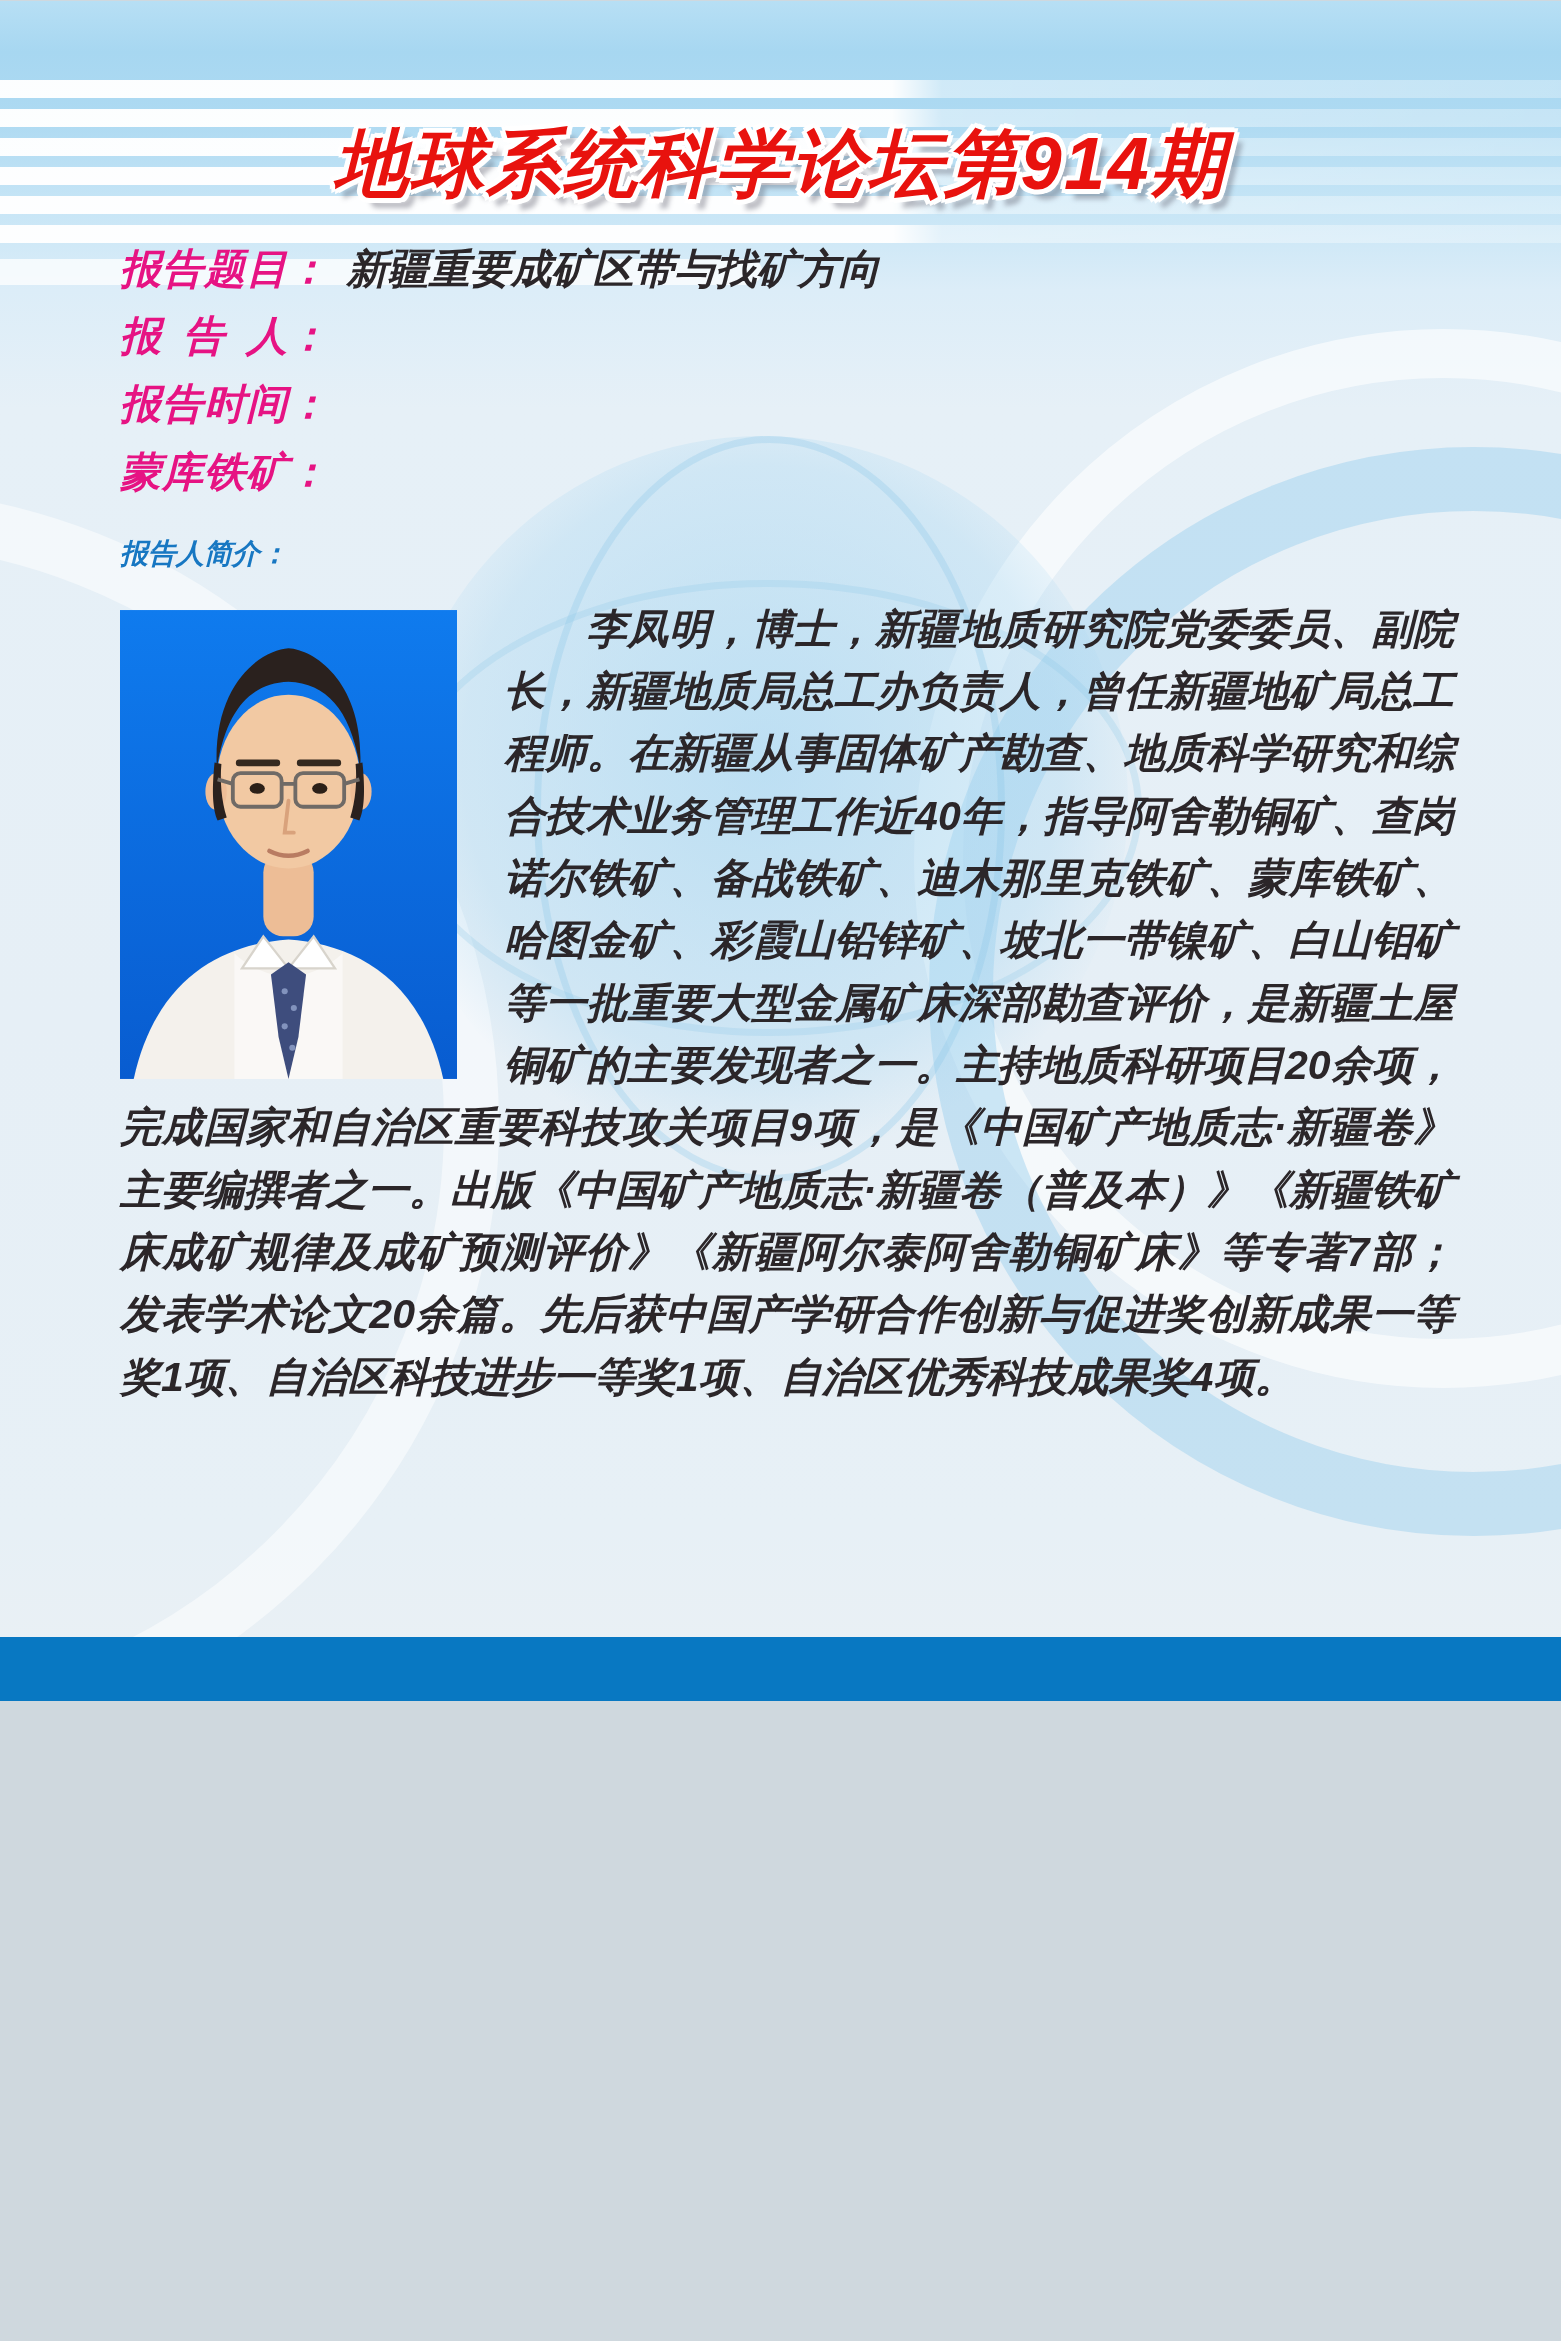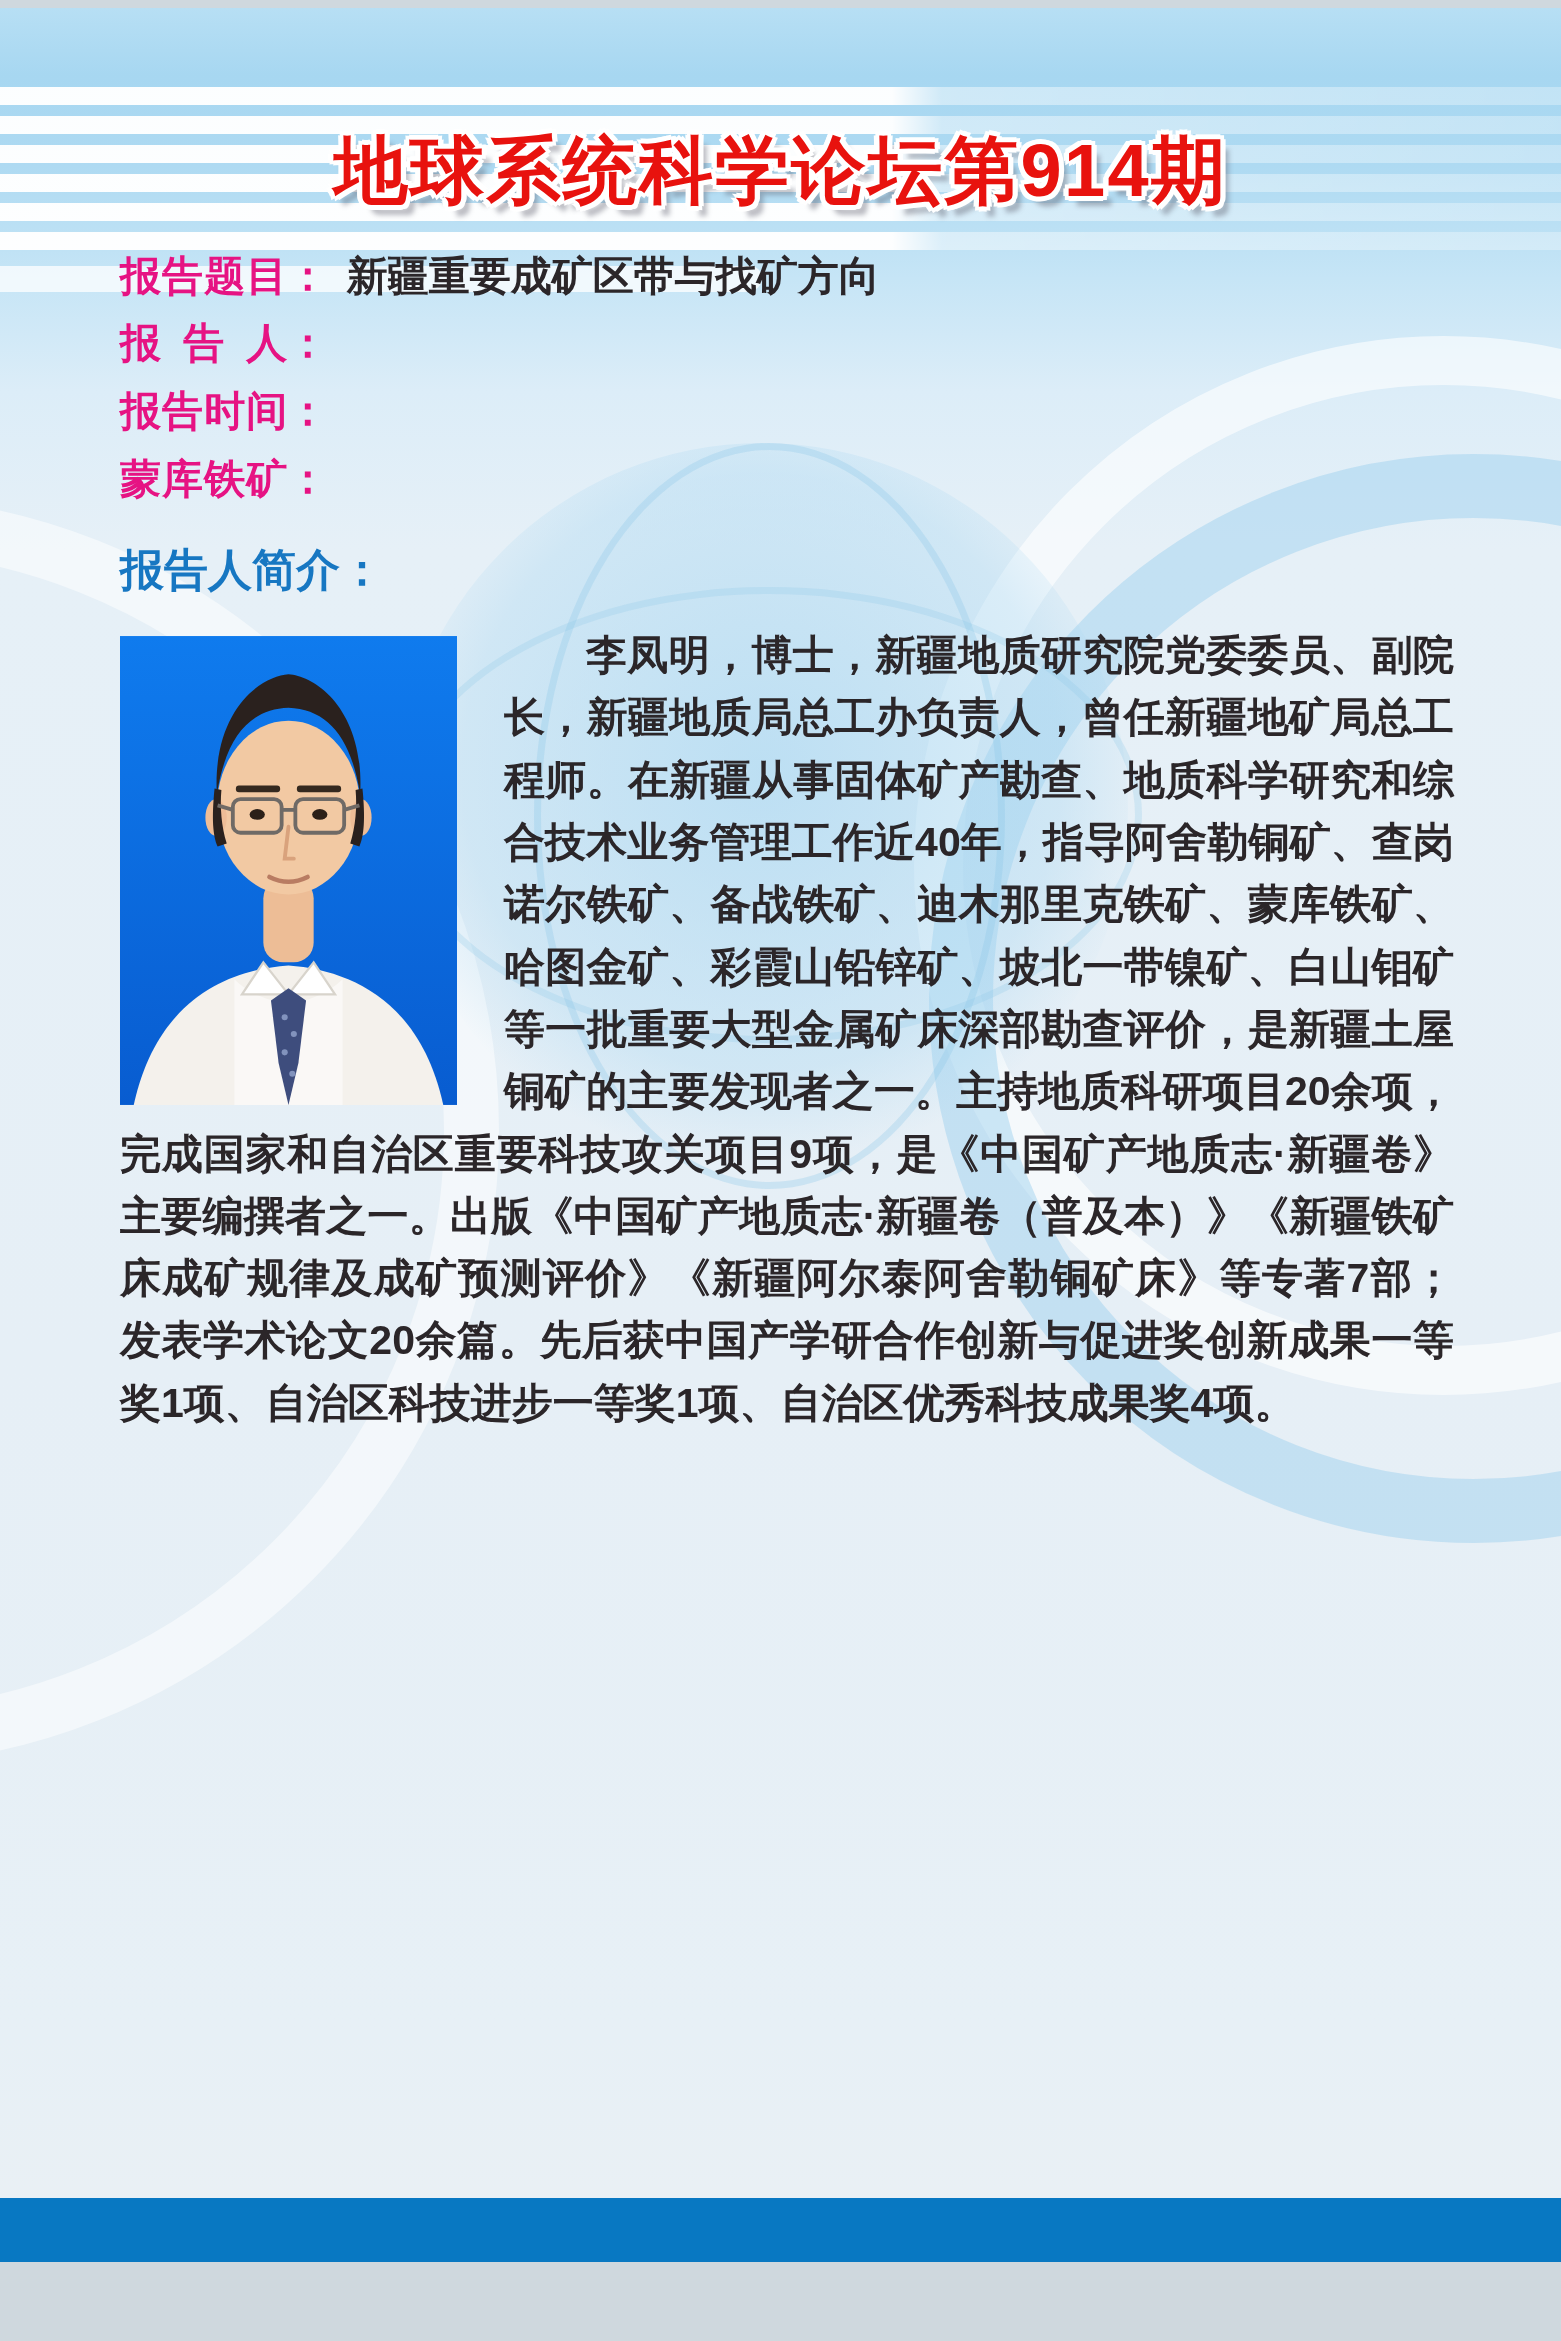--- a/index.html
+++ b/index.html
@@ -1,31 +1,32 @@
 <!DOCTYPE html>
 <html style="font-size:12.2px"><head>
 <meta charset="utf-8">
 <style>
   html,body{margin:0;padding:0;background:#cfd8de;}
   .poster{
     position:relative;
-    width:1561px;height:2254px;
-    margin:8px auto;
+    width:1561px;height:1700px;
+    margin:1px auto;
     overflow:hidden;
     font-family:"Liberation Sans","DejaVu Sans",sans-serif;
     background:linear-gradient(180deg,
       #b7dff4 0%,
       #a7d7f1 3%,
       #aedaf2 7%,
       #c6e5f6 12%,
       #dcedf8 17%,
       #e6f0f7 24%,
       #e6eff6 60%,
       #e7f0f6 90%,
       #eaf0f4 100%);
+    font-style:italic;
   }
   
   .decor{position:absolute;pointer-events:none;}
   .stripe{
     position:absolute;left:0;width:100%;height:18.3px;z-index:1;
     background:linear-gradient(90deg,
       rgba(255,255,255,.97) 0px, rgba(255,255,255,.97) 892px,
       rgba(255,255,255,.45) 942px, rgba(255,255,255,.30) 100%);
   }
   .swoosh-band{
@@ -72,21 +73,21 @@
   .info-row{display:flex;align-items:flex-start;margin-bottom:20.6px;font-size:41px;font-weight:700;line-height:1.15;}
   .info-label{
     display:inline-block;width:4.08em;
     color:#e61383;
     text-align:justify;text-align-last:justify;
   }
   .info-colon{color:#e61383;margin-right:.45em;}
   .info-value{color:#2b2629;}
   .section-heading{
     margin:41px 107px 0 120px;
-    font-size:44px;font-weight:800;color:#1777c2;line-height:1.2;
+    font-size:28px;font-weight:800;color:#1777c2;line-height:1.2;
   }
   .bio{margin:27.4px 107px 0 120px;}
   .photo{
     float:left;width:337px;height:469px;
     margin:12.2px 47px 10.7px 0;
     display:block;
   }
   .body-text{
     margin:0;
     font-size:41px;line-height:1.52;font-weight:700;

